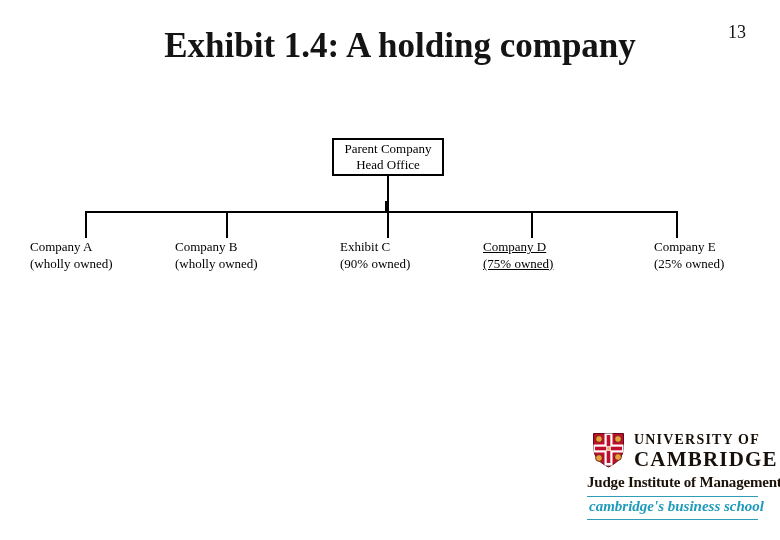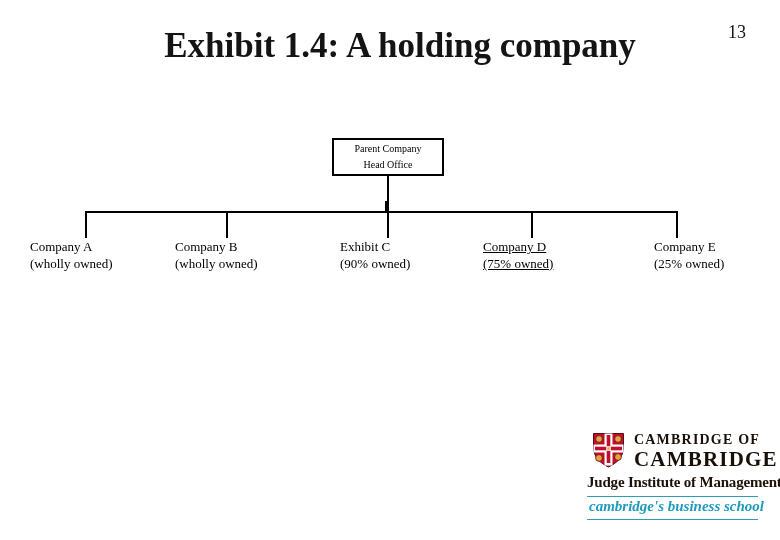--- a/index.html
+++ b/index.html
@@ -13,21 +13,21 @@
     font-weight:bold;font-size:35px;line-height:44px;color:#141414;
   }
   .page-num{
     position:absolute;left:700px;top:22px;font-size:18px;color:#141414;margin-left:28px;
   }
   
   .root-box{
     position:absolute;left:332px;top:138px;width:112px;height:38px;
     border:2px solid #000;box-sizing:border-box;
     display:flex;flex-direction:column;justify-content:center;align-items:center;
-    font-size:10px;line-height:16px;text-align:center;color:#000;
+    font-size:13px;line-height:16px;text-align:center;color:#000;
   }
   
   .vline,.hline{position:absolute;background:#000;}
   .root-drop   {left:387px;top:176px;width:2px;height:62px;}
   .root-thick  {left:385px;top:201px;width:4px;height:11px;}
   .rail        {left:85px;top:211px;width:593px;height:2px;}
   .drop-a{left:85px;top:211px;width:2px;height:27px;}
   .drop-b{left:226px;top:211px;width:2px;height:27px;}
   .drop-d{left:531px;top:211px;width:2px;height:27px;}
   .drop-e{left:676px;top:211px;width:2px;height:27px;}
@@ -116,21 +116,21 @@
       <rect x="1.5" y="12.5" width="30" height="8" fill="#ffffff"></rect>
       <rect x="14.7" y="3" width="3.6" height="28" fill="#C00F2D"></rect>
       <rect x="3" y="14.7" width="27" height="3.6" fill="#C00F2D"></rect>
       <circle cx="7" cy="7" r="3.4" fill="#E8A33D" stroke="#5f0a16" stroke-width="0.8"></circle>
       <circle cx="26" cy="7" r="3.4" fill="#E8A33D" stroke="#5f0a16" stroke-width="0.8"></circle>
       <circle cx="7" cy="26" r="3.4" fill="#E8A33D" stroke="#5f0a16" stroke-width="0.8"></circle>
       <circle cx="26" cy="25" r="3.4" fill="#E8A33D" stroke="#5f0a16" stroke-width="0.8"></circle>
       <rect x="14.2" y="14.2" width="4.6" height="4.6" fill="#ffffff"></rect>
       <rect x="15.2" y="15.2" width="2.6" height="2.6" fill="#E8A33D"></rect>
     </svg>
-    <div class="uni-1">CAMBRIDGE OF</div>
+    <div class="uni-1">UNIVERSITY OF</div>
     <div class="uni-2">CAMBRIDGE</div>
     <div class="institute">Judge Institute of Management</div>
     <div class="rule rule-1"></div>
     <div class="tagline">cambridge's business school</div>
     <div class="rule rule-2"></div>
   </div>
 
 </div>
 
 </body></html>

